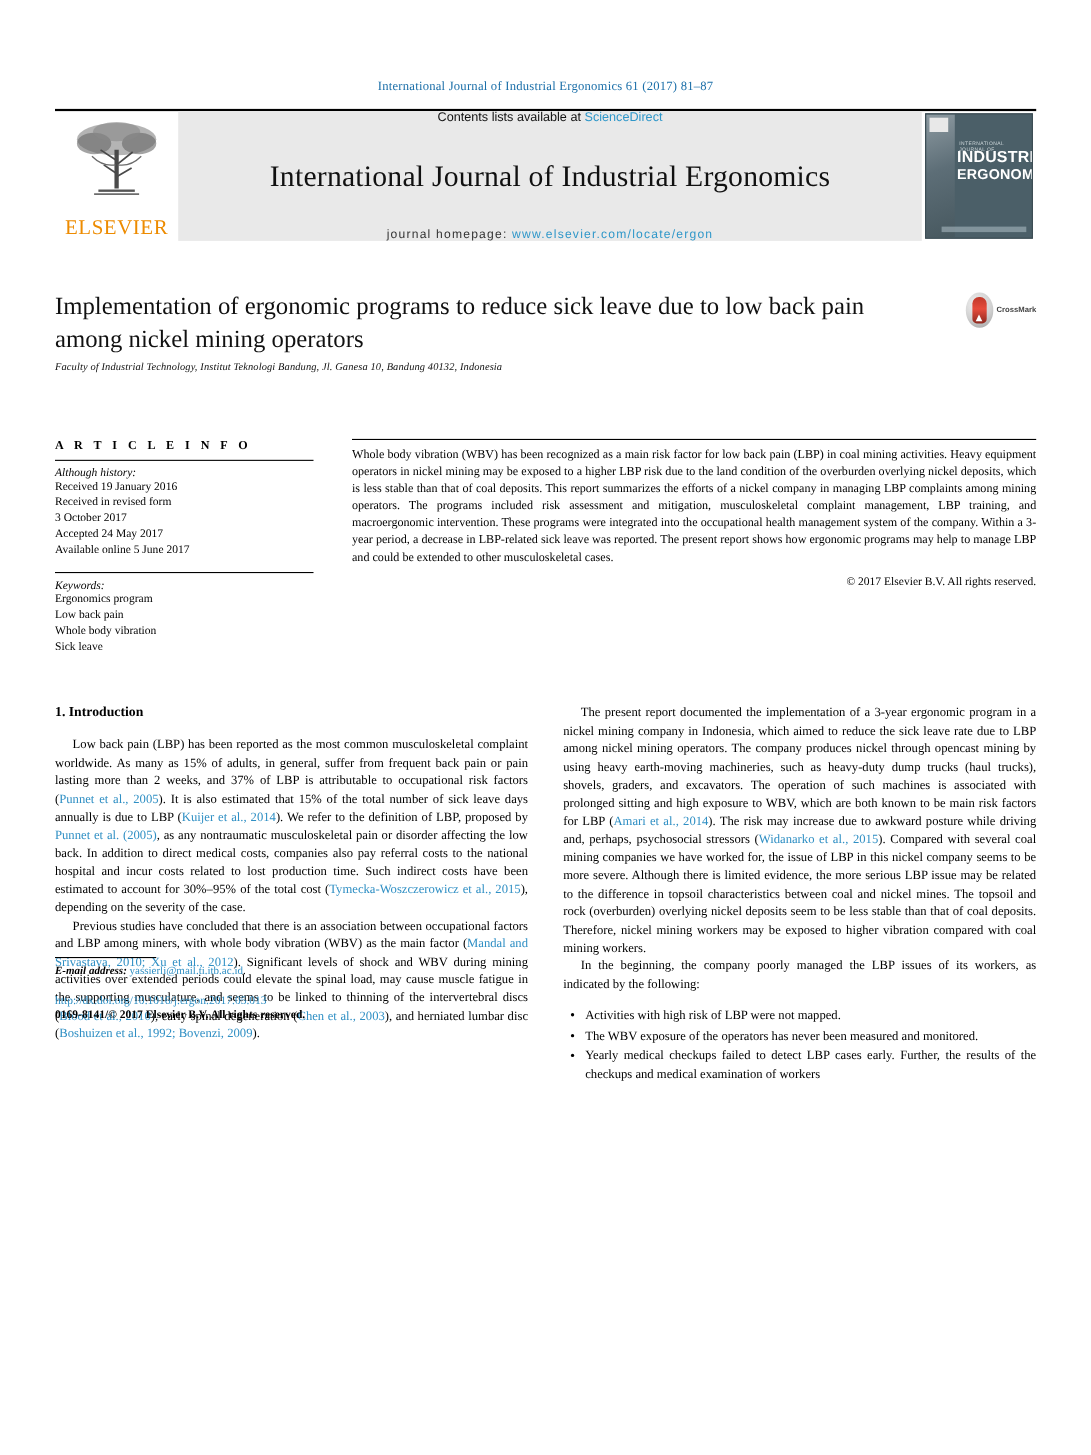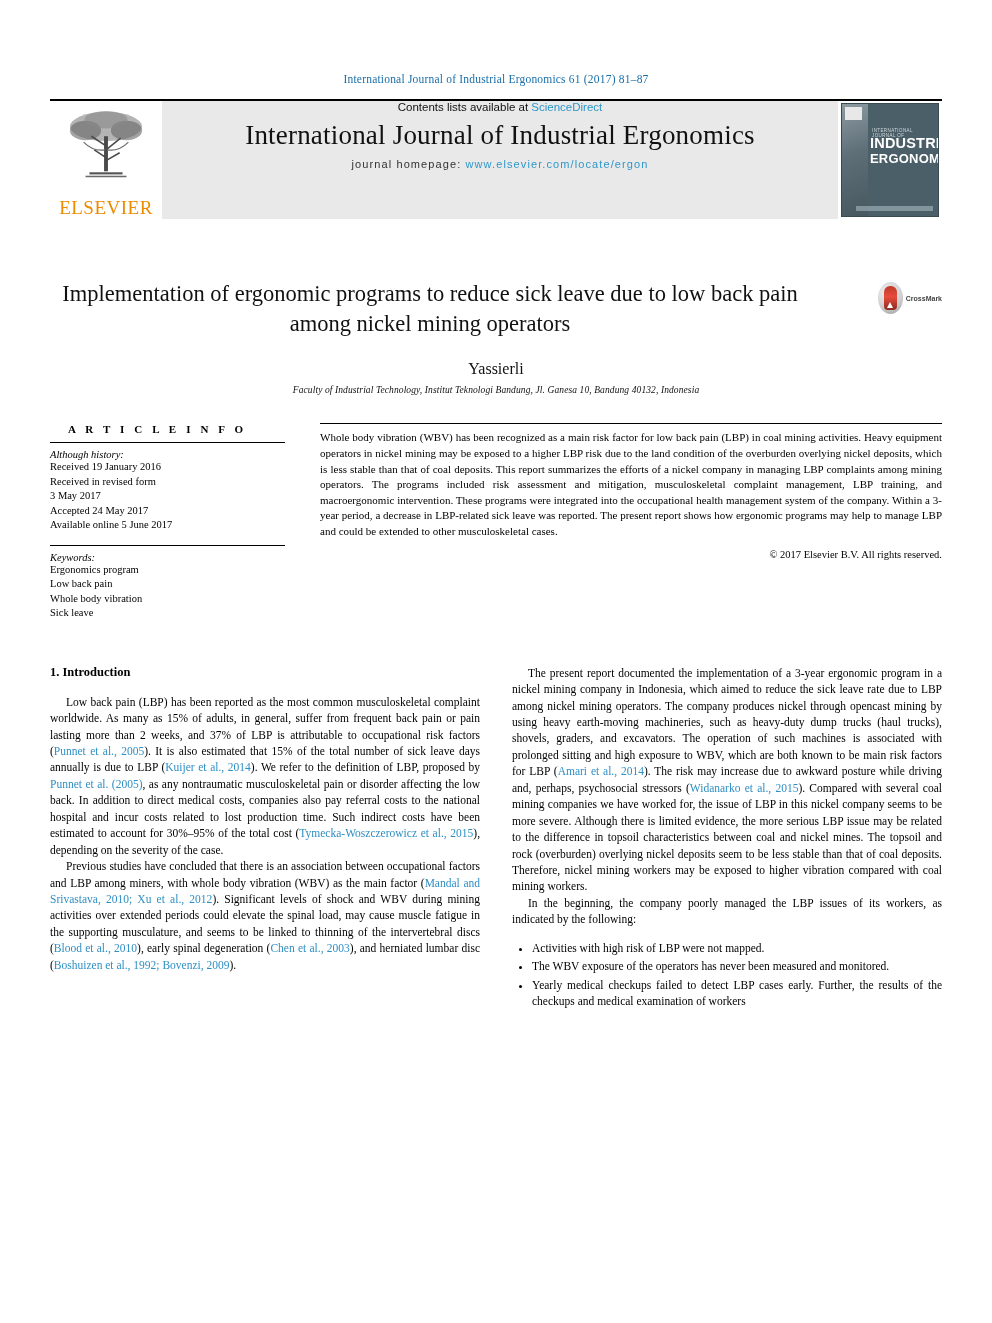--- a/index.html
+++ b/index.html
@@ -11,52 +11,52 @@
   .page{position:relative;width:992px;height:980px;box-sizing:border-box;padding:0 50px;}
 
   
   .runhead{text-align:center;color:#1a6ea8;font-size:11.5px;letter-spacing:.2px;padding-top:73px;}
 
   
   .masthead{margin-top:14px;border-top:2px solid #000;display:flex;height:118px;}
   .logo-cell{width:112px;flex:0 0 112px;display:flex;flex-direction:column;justify-content:flex-start;align-items:center;padding-top:6px;}
   .tree{width:86px;height:78px;}
   .elsevier-word{font-family:"Liberation Serif",serif;color:#ED8B00;font-size:19px;letter-spacing:.5px;margin-top:14px;}
-  .banner{flex:1;background:#e9e9e9;display:flex;flex-direction:column;align-items:center;justify-content:flex-start;gap:7px;}
+  .banner{flex:1;background:#e9e9e9;display:flex;flex-direction:column;align-items:center;justify-content:space-between;gap:7px;}
   .banner .contents{font-family:"Liberation Sans",sans-serif;font-size:11.5px;color:#111;}
   .banner .contents a{color:#2f97c9;text-decoration:none;}
   .banner .jtitle{font-size:27px;color:#111;letter-spacing:.2px;}
   .banner .home{font-family:"Liberation Sans",sans-serif;font-size:11px;color:#333;letter-spacing:1.1px;}
   .banner .home a{color:#2f97c9;text-decoration:none;letter-spacing:1.1px;}
   .cover-cell{width:104px;flex:0 0 104px;display:flex;align-items:center;justify-content:center;}
   .cover{width:96px;height:112px;background:#4b5f68;position:relative;overflow:hidden;border:1px solid #3a4a52;}
   .cover .band{position:absolute;left:0;top:0;width:26px;height:100%;background:linear-gradient(160deg,#8d9aa1 0%,#5d6e77 45%,#47585f 100%);}
   .cover .els-tag{position:absolute;left:3px;top:3px;width:17px;height:13px;background:#e8e8e8;}
   .cover .kicker{position:absolute;left:30px;top:24px;right:4px;font-family:"Liberation Sans",sans-serif;font-size:4.5px;color:#cfd8dc;letter-spacing:.4px;}
   .cover .c1,.cover .c2{position:absolute;left:28px;right:3px;font-family:"Liberation Sans",sans-serif;font-weight:bold;color:#fff;letter-spacing:.2px;line-height:1;}
   .cover .c1{top:32px;font-size:14.5px;}
   .cover .c2{top:48px;font-size:13px;}
   .cover .foot{position:absolute;left:14px;right:5px;bottom:5px;height:5px;background:#9fb0b8;opacity:.65;}
 
   
-  .titleblock{margin-top:60px;position:relative;min-height:108px;text-align:center;}
+  .titleblock{margin-top:44px;position:relative;min-height:108px;}
   .art-title{font-size:22.5px;line-height:1.32;max-width:760px;color:#111;font-weight:normal;margin:0;}
   .author{font-size:16px;margin-top:22px;color:#111;}
   .affil{font-size:9.5px;font-style:italic;margin-top:7px;color:#111;letter-spacing:.1px;}
   .crossmark{position:absolute;right:0;top:2px;width:64px;height:34px;display:flex;align-items:center;gap:3px;}
   .cm-badge{width:32px;height:32px;border-radius:50%;background:radial-gradient(circle at 38% 32%,#f2f2f2 0%,#cfcfcf 55%,#9b9b9b 100%);display:flex;align-items:center;justify-content:center;}
   .cm-inner{width:13px;height:24px;border-radius:6px 6px 4px 4px;background:linear-gradient(180deg,#c0392b 0%,#e74c3c 45%,#8e2a20 100%);position:relative;}
   .cm-inner:after{content:"";position:absolute;left:3px;bottom:2px;width:0;height:0;border-left:3.5px solid transparent;border-right:3.5px solid transparent;border-bottom:6px solid #fff;}
   .cm-text{font-family:"Liberation Sans",sans-serif;font-size:7px;font-weight:bold;color:#444;}
 
   
   .ia{display:flex;margin-top:28px;}
   .ia-left{width:255px;flex:0 0 255px;padding-right:20px;box-sizing:border-box;}
   .ia-right{flex:1;padding-left:15px;box-sizing:border-box;}
-  .sec-label{font-family:"Liberation Serif",serif;font-weight:bold;font-size:11px;letter-spacing:3.6px;margin-bottom:7px;margin-left:18px;}
+  .sec-label{font-family:"Liberation Serif",serif;font-weight:bold;font-size:11px;letter-spacing:3.6px;margin-bottom:7px;}
   .rule{border-top:1.6px solid #000;margin-bottom:6px;}
   .thin-rule{border-top:1.3px solid #000;margin:12px 0 6px 0;}
   .hist-title,.kw-title{font-style:italic;font-size:10.5px;}
   .hist-line,.kw-line{font-size:10.5px;line-height:1.38;}
   .abs-p{font-size:11px;line-height:1.42;text-align:justify;margin:0;}
   .copy{font-size:10.5px;text-align:right;margin-top:9px;}
 
   
   .cols{display:flex;margin-top:44px;gap:32px;}
   .col{flex:1;}
@@ -115,38 +115,37 @@
         <div class="kicker">INTERNATIONAL JOURNAL OF</div>
         <div class="c1">INDUSTRIAL</div>
         <div class="c2">ERGONOMICS</div>
         <div class="foot"></div>
       </div>
     </div>
   </div>
 
   <div class="titleblock">
     <h1 class="art-title">Implementation of ergonomic programs to reduce sick leave due to low back pain among nickel mining operators</h1>
-    <div class="author">Yassierli</div>
     <div class="affil">Faculty of Industrial Technology, Institut Teknologi Bandung, Jl. Ganesa 10, Bandung 40132, Indonesia</div>
     <div class="crossmark">
       <div class="cm-badge">
           <div class="cm-inner"></div>
         </div>
       <div class="cm-text">CrossMark</div>
     </div>
   </div>
 
   <div class="ia">
     <div class="ia-left">
       <div class="sec-label">A R T I C L E   I N F O</div>
       <div class="rule"></div>
       <div class="hist-title">Although history:</div>
       <div class="hist-line">Received 19 January 2016</div>
       <div class="hist-line">Received in revised form</div>
-      <div class="hist-line">3 May 2017</div>
+      <div class="hist-line">3 October 2017</div>
       <div class="hist-line">Accepted 24 May 2017</div>
       <div class="hist-line">Available online 5 June 2017</div>
       <div class="thin-rule"></div>
       <div class="kw-title">Keywords:</div>
       <div class="kw-line">Ergonomics program</div>
       <div class="kw-line">Low back pain</div>
       <div class="kw-line">Whole body vibration</div>
       <div class="kw-line">Sick leave</div>
     </div>
     <div class="ia-right">
@@ -166,14 +165,20 @@
       <p class="body">The present report documented the implementation of a 3-year ergonomic program in a nickel mining company in Indonesia, which aimed to reduce the sick leave rate due to LBP among nickel mining operators. The company produces nickel through opencast mining by using heavy earth-moving machineries, such as heavy-duty dump trucks (haul trucks), shovels, graders, and excavators. The operation of such machines is associated with prolonged sitting and high exposure to WBV, which are both known to be main risk factors for LBP (<a class="ref" href="#">Amari et al., 2014</a>). The risk may increase due to awkward posture while driving and, perhaps, psychosocial stressors (<a class="ref" href="#">Widanarko et al., 2015</a>). Compared with several coal mining companies we have worked for, the issue of LBP in this nickel company seems to be more severe. Although there is limited evidence, the more serious LBP issue may be related to the difference in topsoil characteristics between coal and nickel mines. The topsoil and rock (overburden) overlying nickel deposits seem to be less stable than that of coal deposits. Therefore, nickel mining workers may be exposed to higher vibration compared with coal mining workers.</p>
       <p class="body">In the beginning, the company poorly managed the LBP issues of its workers, as indicated by the following:</p>
       <ul class="bullets">
         <li>Activities with high risk of LBP were not mapped.</li>
         <li>The WBV exposure of the operators has never been measured and monitored.</li>
         <li>Yearly medical checkups failed to detect LBP cases early. Further, the results of the checkups and medical examination of workers</li>
       </ul>
     </div>
   </div>
 
+  <div class="footer">
+    <div class="foot-rule"></div>
+    <div class="email"><span class="lbl">E-mail address:</span> <a href="#">yassierli@mail.ti.itb.ac.id</a>.</div>
+    <div class="doi">http://dx.doi.org/10.1016/j.ergon.2017.05.013</div>
+    <div class="issn">0169-8141/© 2017 Elsevier B.V. All rights reserved.</div>
+  </div>
 
 </div>
 
 </body></html>

